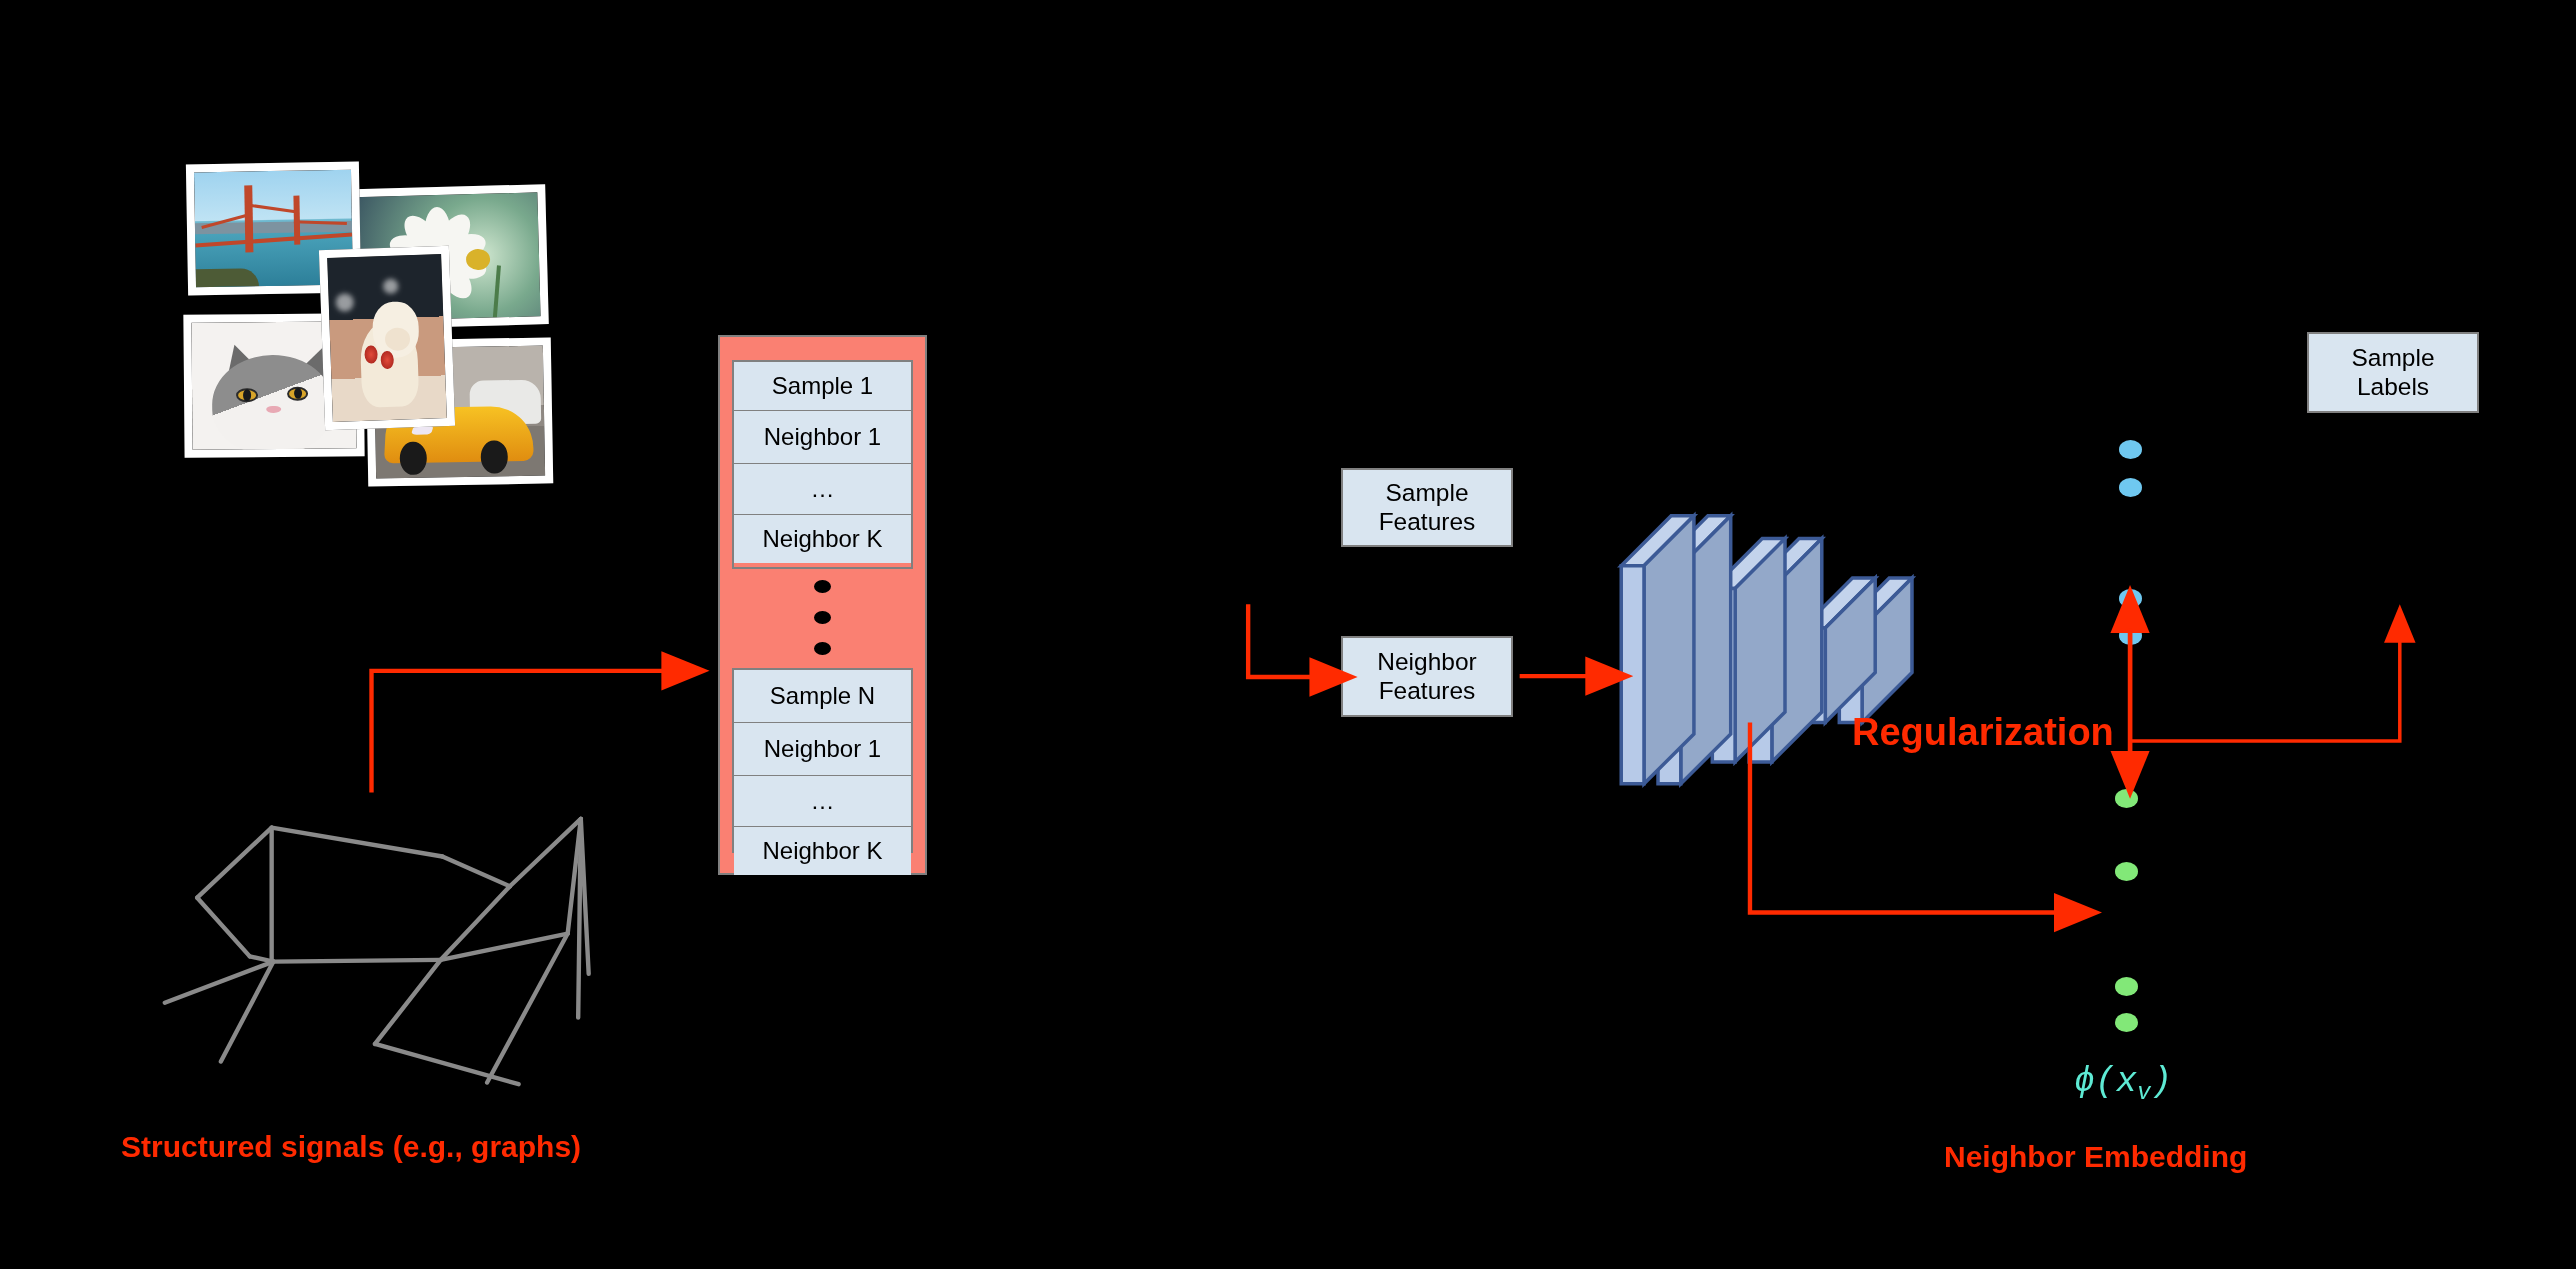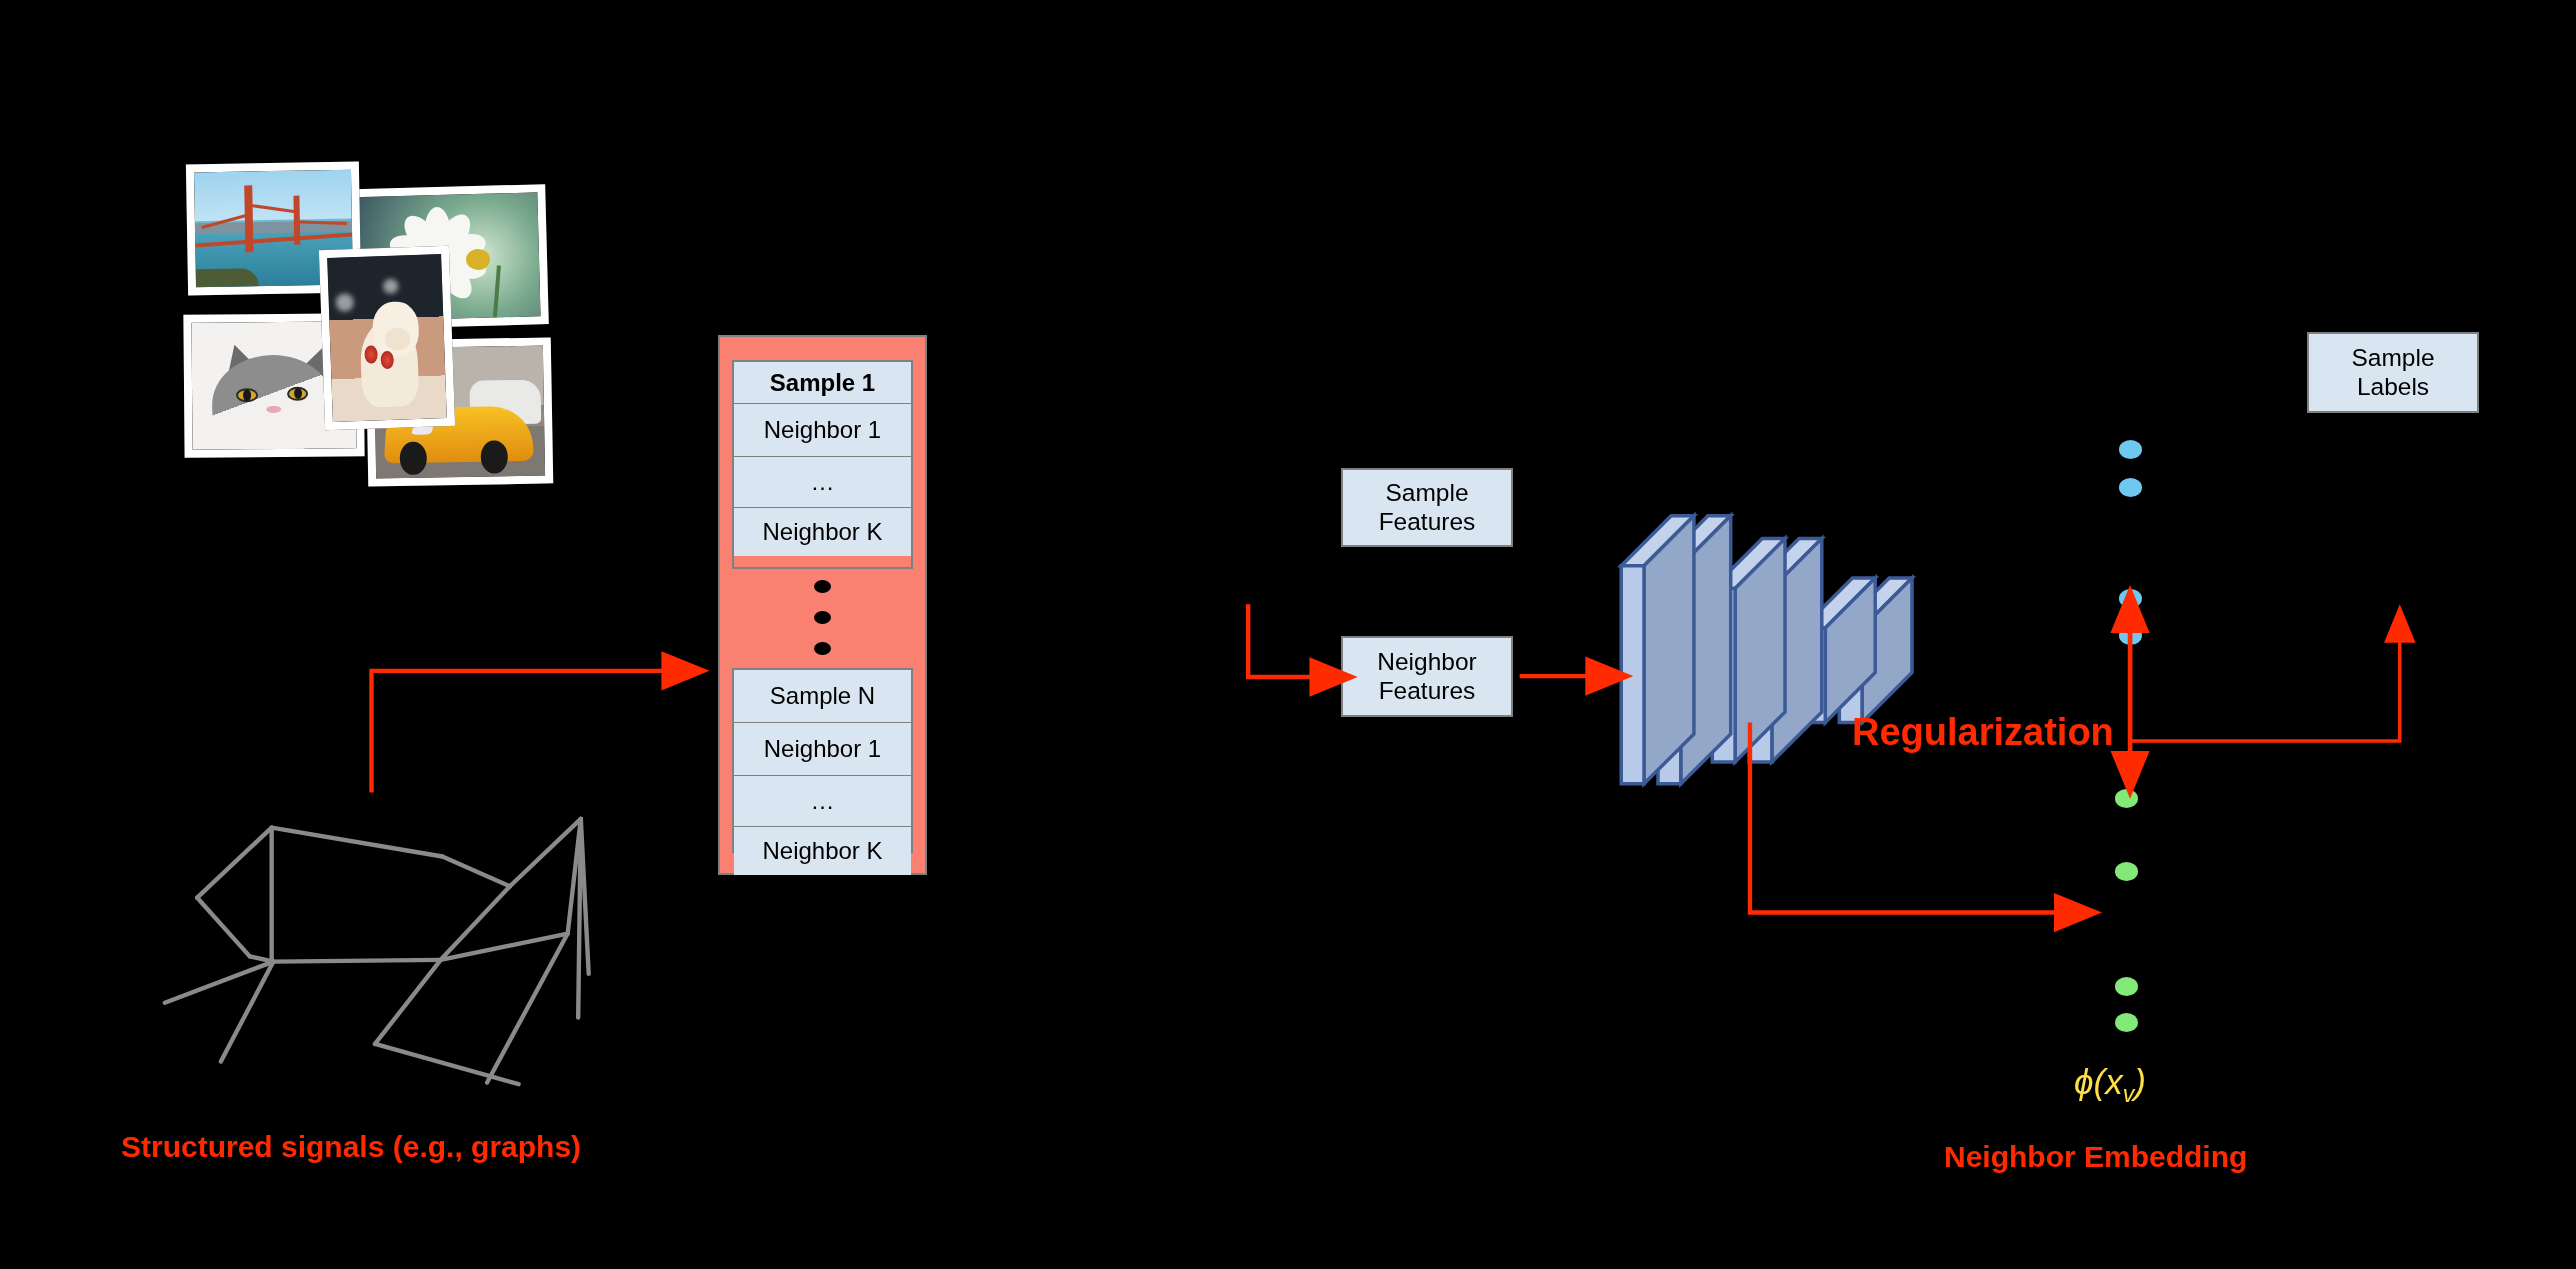--- a/index.html
+++ b/index.html
@@ -91,22 +91,22 @@
     box-sizing:border-box;
     color:#000; font-size:24.5px; line-height:1.15;
     display:flex; align-items:center; justify-content:center; text-align:center;
     white-space:pre-line;
   }
 
   
   .redlabel { position:absolute; color:#FF2A00; font-weight:bold; white-space:nowrap; }
 
   .mathlabel {
-    position:absolute; color:#fde047;
-    font-family:Liberation Sans, sans-serif; font-style:italic;
+    position:absolute; color:#5eead4;
+    font-family:Liberation Mono, monospace; font-style:italic;
     white-space:nowrap;
   }
   .mathlabel sub { font-size:.66em; font-style:italic; }
 
   
   svg.overlay { position:absolute; left:0; top:0; width:2576px; height:1269px; pointer-events:none; }
 
   
   .dot { position:absolute; width:23px; height:19px; border-radius:50%; }
 </style>
@@ -202,21 +202,21 @@
       <line x1="663" y1="935" x2="672" y2="1112"></line>
       <line x1="663" y1="935" x2="660" y2="1162"></line>
     </g>
   </svg>
 
   <div class="redlabel" style="left:121px; top:1130px; font-size:30px;">Structured signals (e.g., graphs)</div>
 
   <div class="panel" style="left:718px; top:335px; width:209px; height:540px;">
 
     <div class="cellgroup" style="top:23px; height:209px;">
-      <div class="cell" style="height:42px;font-weight:bold;">Sample 1</div>
+      <div class="cell" style="height:49px;">Sample 1</div>
       <div class="cell" style="height:53px;">Neighbor 1</div>
       <div class="cell" style="height:51px;">…</div>
       <div class="cell" style="height:48px;">Neighbor K</div>
     </div>
 
     <div class="vdots" style="top:243px; height:75px;">
       <i></i>
       <i></i>
       <i></i>
     </div>

